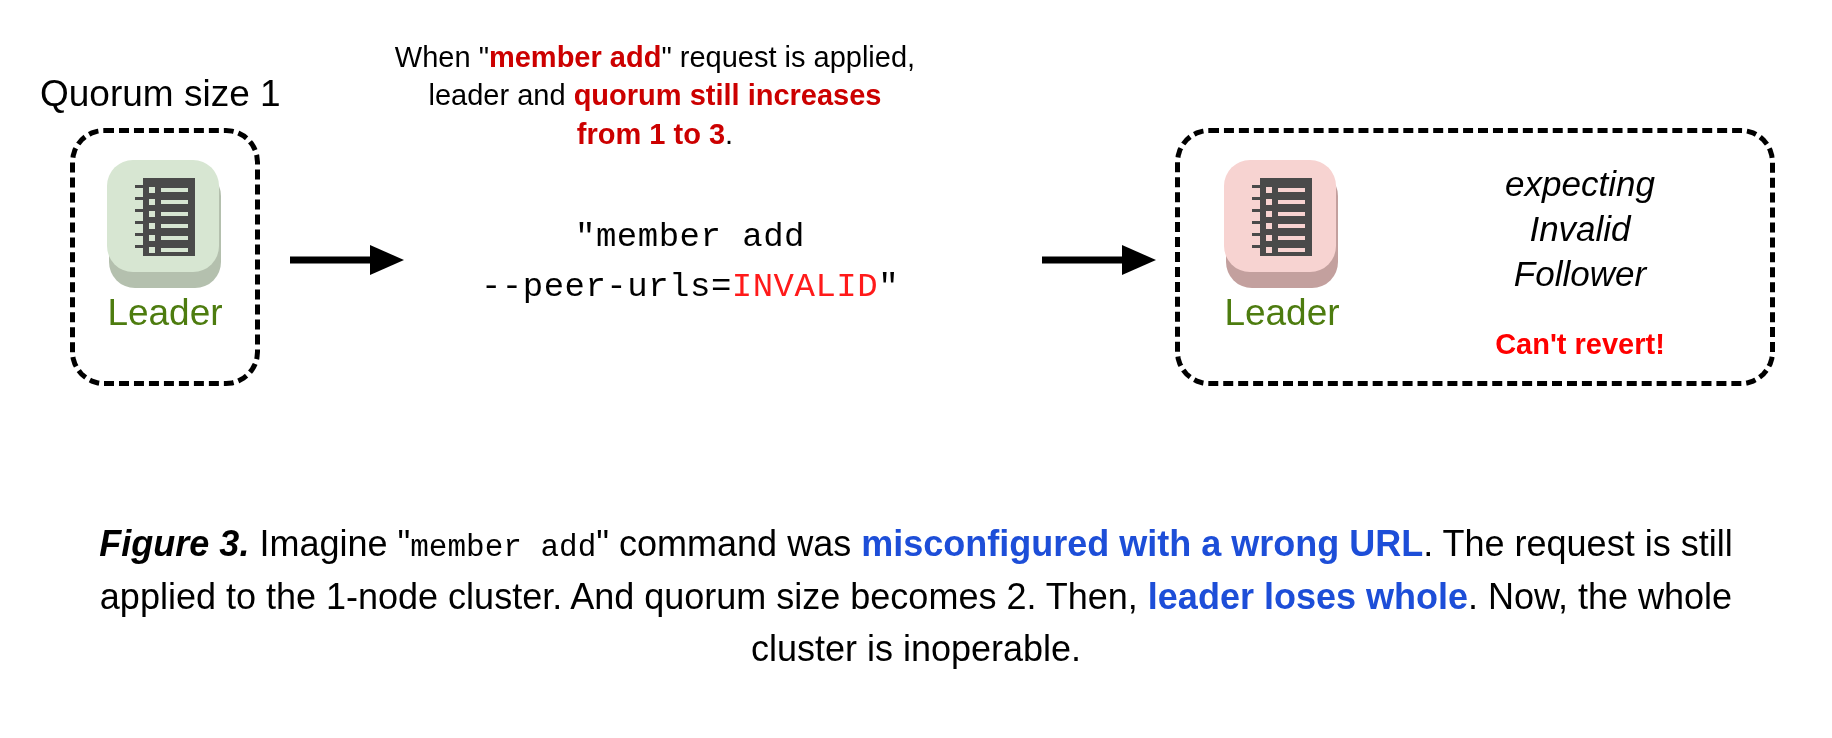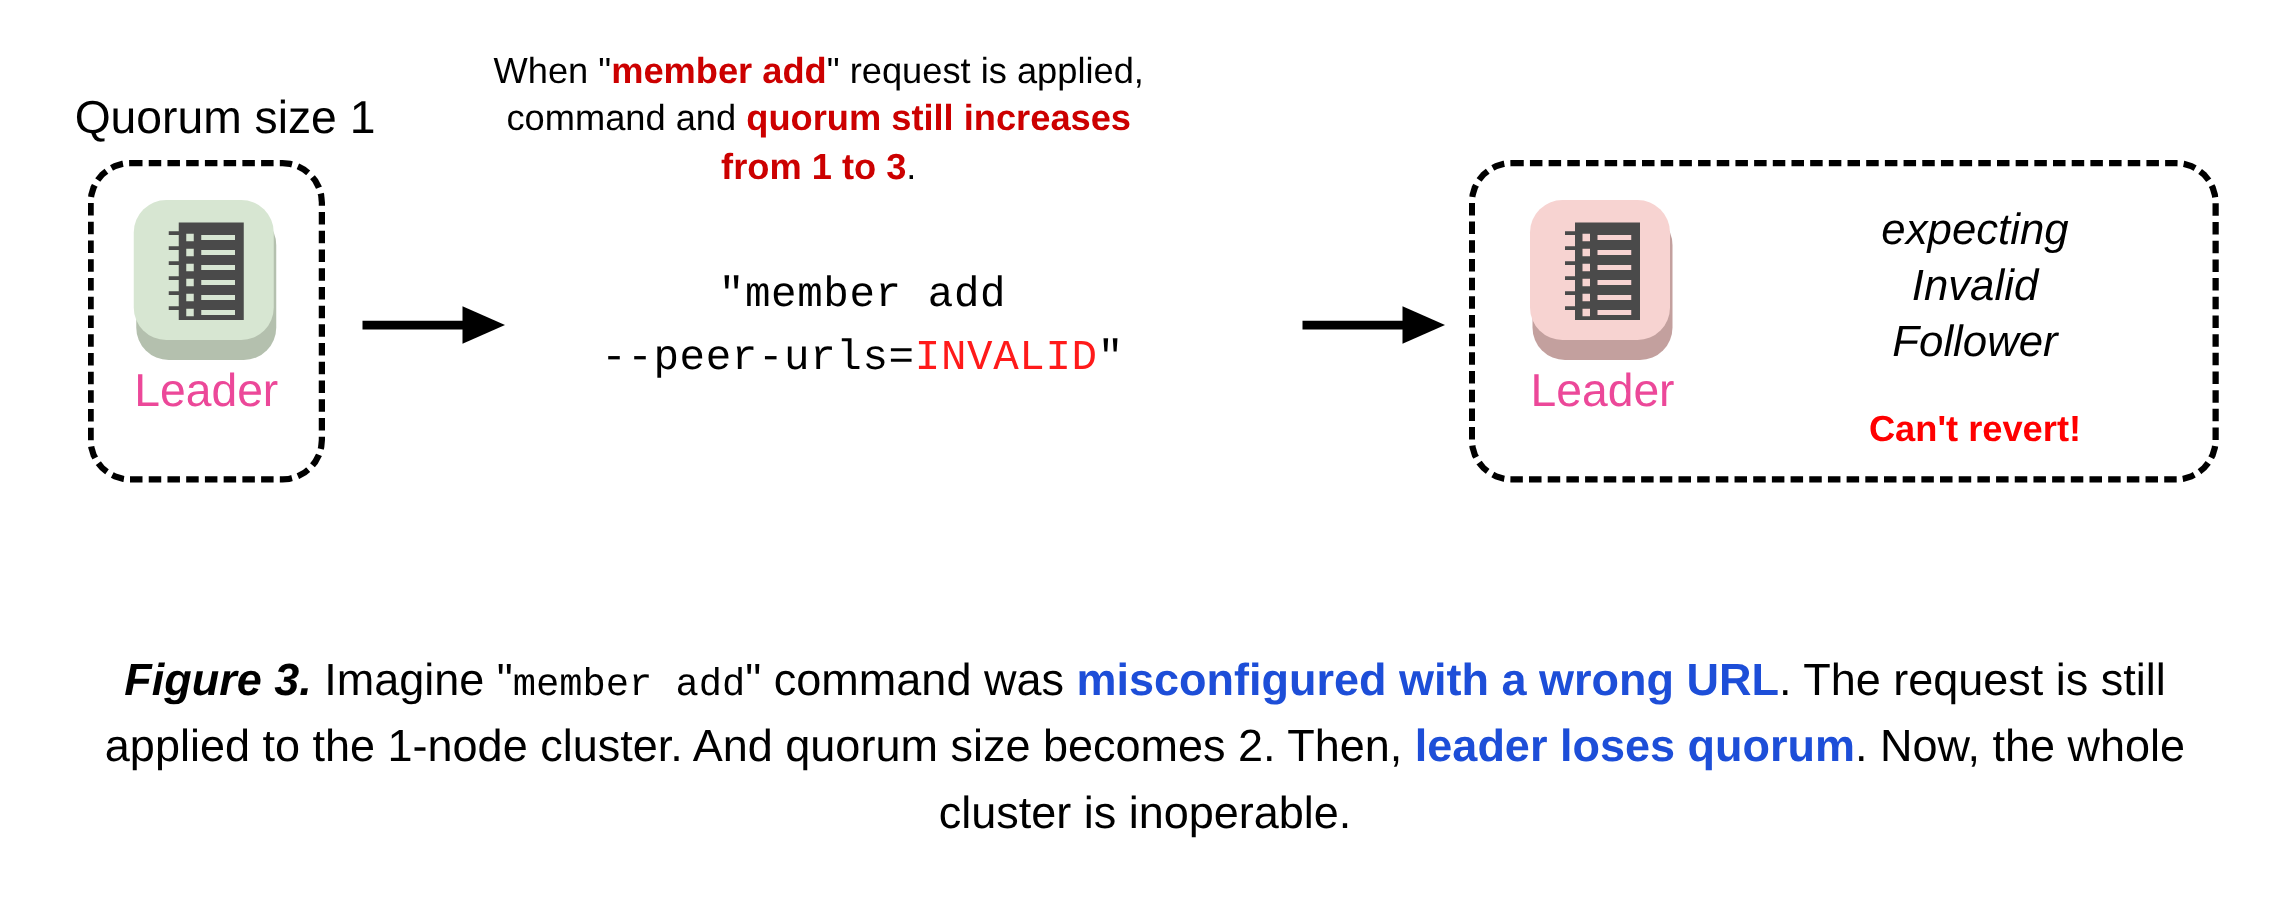--- a/index.html
+++ b/index.html
@@ -21,21 +21,21 @@
     inset: 0;
   }
 
   
   .group-title {
     position: absolute;
     font-size: 37px;
     line-height: 1;
     color: #000;
     white-space: nowrap;
-    text-align: center;
+    text-align: left;
   }
   #title-left  { left: 40px;  top: 75px;  width: 280px; }
   #title-right { left: 1150px; top: 75px;  width: 620px; }
 
   
   .cluster-box {
     position: absolute;
     border: 5px dashed #000000;
     border-radius: 34px;
     box-sizing: border-box;
@@ -115,21 +115,21 @@
     width: 27px;
     height: 4px;
   }
   .tile-green .rack-led, .tile-green .rack-bar { background: #d7e6d2; }
   .tile-pink  .rack-led, .tile-pink  .rack-bar { background: #f7d3d1; }
 
   .node-label {
     margin-top: 6px;
     font-size: 37px;
     line-height: 1;
-    color: #ec4899;
+    color: #4d7c0f;
   }
 
   
   .arrow { position: absolute; }
   #arrow-1 { left: 288px;  top: 240px; }
   #arrow-2 { left: 1040px; top: 240px; }
 
   
   #annotation {
     position: absolute;
@@ -243,21 +243,21 @@
           <div class="rack-bar" style="top:58px"></div>
           <div class="rack-bar" style="top:70px"></div>
         </div>
       </div>
     </div>
     <div class="node-label">Leader</div>
   </div>
 
   <div id="annotation">
     <span>When "</span><span class="hl">member add</span><span>" request is applied,</span><br>
-    <span>command and </span><span class="hl">quorum still increases</span><br>
+    <span>leader and </span><span class="hl">quorum still increases</span><br>
     <span class="hl">from 1 to 3</span><span>.</span>
   </div>
 
   <div class="arrow" id="arrow-1">
     <svg width="118" height="40" viewBox="0 0 118 40" aria-hidden="true">
       <line x1="2" y1="20" x2="86" y2="20" stroke="#000" stroke-width="7"></line>
       <polygon points="82,5 116,20 82,35" fill="#000"></polygon>
     </svg>
   </div>
 
@@ -308,16 +308,16 @@
 
   <div id="cant-revert">Can't revert!</div>
 
   <div id="expect-text">
     <span>expecting</span><br>
     <span>Invalid</span><br>
     <span>Follower</span>
   </div>
 
   <div id="caption">
-    <span class="figlabel">Figure 3.</span><span> Imagine "</span><span class="mono">member add</span><span>" command was </span><span class="hl">misconfigured with a wrong URL</span><span>. The request is still applied to the 1-node cluster. And quorum size becomes 2. Then, </span><span class="hl">leader loses quorum</span><span>. Now, the whole cluster is inoperable.</span>
+    <span class="figlabel">Figure 3.</span><span> Imagine "</span><span class="mono">member add</span><span>" command was </span><span class="hl">misconfigured with a wrong URL</span><span>. The request is still applied to the 1-node cluster. And quorum size becomes 2. Then, </span><span class="hl">leader loses whole</span><span>. Now, the whole cluster is inoperable.</span>
   </div>
 
 </div>
 
 </body></html>

